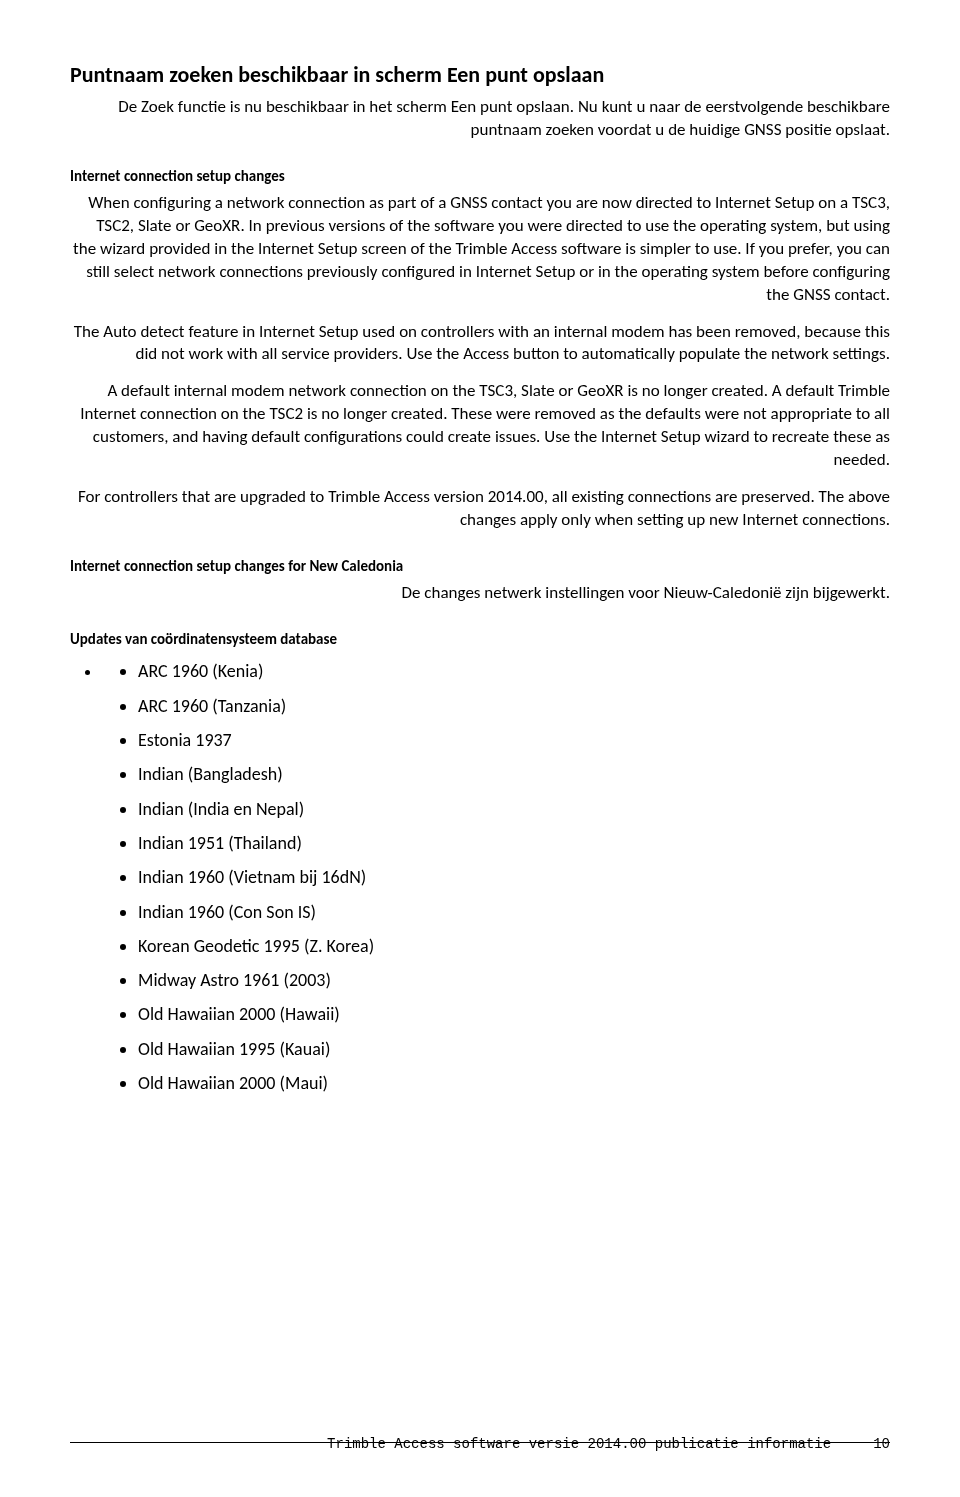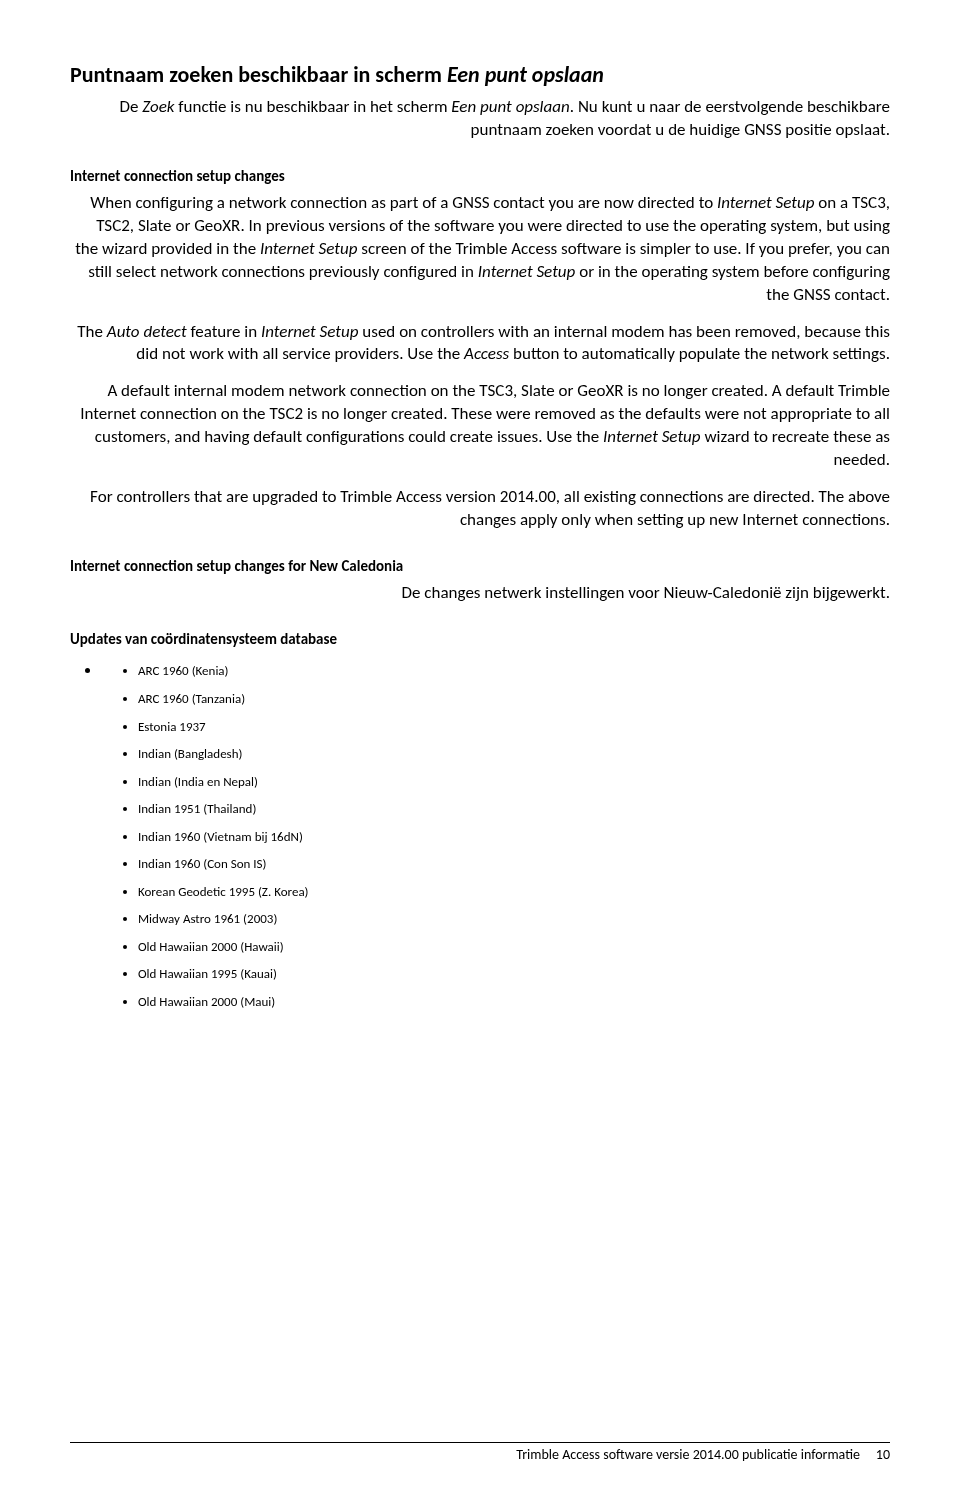--- a/index.html
+++ b/index.html
@@ -25,45 +25,45 @@
     font-size: 15px;
     font-weight: bold;
     margin: 24px 0 6px 0;
     color: #000;
   }
   p {
     margin: 0 0 14px 0;
     text-align: right;
   }
   .italic {
-    font-style: italic;
     margin-top: 44px;
   }
   ul.outer {
     margin: 6px 0 0 0;
     padding-left: 32px;
   }
   ul.outer > li {
     margin: 6px 0;
   }
   ul.inner {
     margin: 6px 0 0 0;
     padding-left: 36px;
     list-style-type: disc;
   }
   ul.inner > li {
     margin: 10px 0;
-    font-size: 13px;
+    font-size: 18px;
   }
   .footer {
     position: absolute;
-    bottom: 32px;
+    bottom: 43px;
     right: 70px;
     font-size: 14px;
     color: #000;
+    font-family: Liberation Mono, monospace;
   }
   hr.footer-line {
     position: absolute;
     bottom: 54px;
     left: 70px;
     right: 70px;
     border: none;
     border-top: 1px solid #000;
     width: auto;
     margin: 0;
@@ -82,21 +82,21 @@
 <h2>Internet connection setup changes</h2>
 <p>
   <span>When configuring a network connection as part of a GNSS contact you are now directed to </span><span class="italic">Internet Setup</span><span> on a TSC3, TSC2, Slate or GeoXR. In previous versions of the software you were directed to use the operating system, but using the wizard provided in the </span><span class="italic">Internet Setup</span><span> screen of the Trimble Access software is simpler to use. If you prefer, you can still select network connections previously configured in </span><span class="italic">Internet Setup</span><span> or in the operating system before configuring the GNSS contact.</span>
 </p>
 <p>
   <span>The </span><span class="italic">Auto detect</span><span> feature in </span><span class="italic">Internet Setup</span><span> used on controllers with an internal modem has been removed, because this did not work with all service providers. Use the </span><span class="italic">Access</span><span> button to automatically populate the network settings.</span>
 </p>
 <p>
   <span>A default internal modem network connection on the TSC3, Slate or GeoXR is no longer created. A default Trimble Internet connection on the TSC2 is no longer created. These were removed as the defaults were not appropriate to all customers, and having default configurations could create issues. Use the </span><span class="italic">Internet Setup</span><span> wizard to recreate these as needed.</span>
 </p>
-<p>For controllers that are upgraded to Trimble Access version 2014.00, all existing connections are directed. The above changes apply only when setting up new Internet connections.</p>
+<p>For controllers that are upgraded to Trimble Access version 2014.00, all existing connections are preserved. The above changes apply only when setting up new Internet connections.</p>
 
 <h2>Internet connection setup changes for New Caledonia</h2>
 <p>De changes netwerk instellingen voor Nieuw-Caledonië zijn bijgewerkt.</p>
 
 <h2>Updates van coördinatensysteem database</h2>
 <ul class="outer">
   <li>
     <ul class="inner" id="inner-list">
         <li>ARC 1960 (Kenia)</li>
         <li>ARC 1960 (Tanzania)</li>

